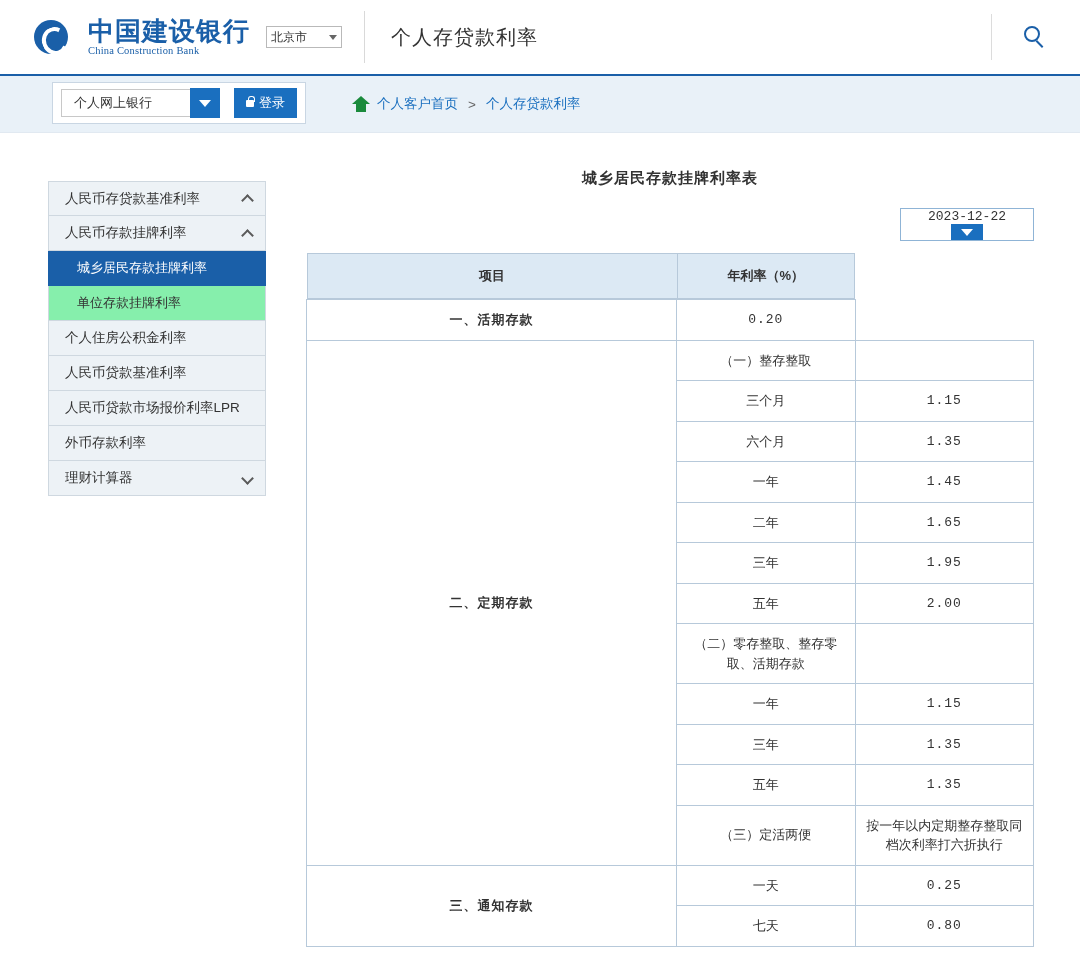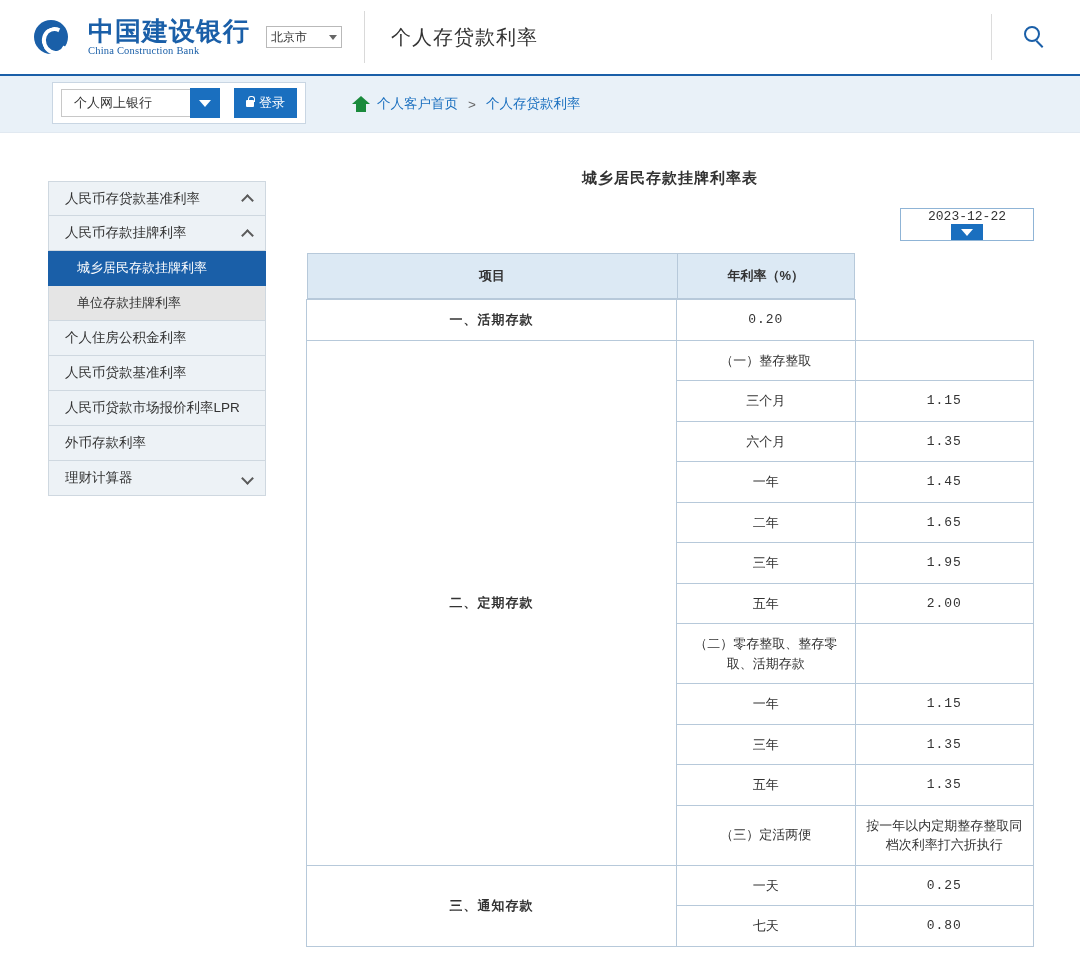--- a/index.html
+++ b/index.html
@@ -145,21 +145,21 @@
   }
   .side-item{
     height:35px;border:1px solid #cfd8e0;border-top:none;
     background:#edf2f6;display:flex;align-items:center;
     padding:0 12px 0 16px;font-size:13.5px;color:#333;
     justify-content:space-between;cursor:pointer;
     box-sizing:border-box;
   }
   .side-item:first-child{border-top:1px solid #cfd8e0;}
   .side-item.sub{
-    background:#e5e5e5;padding-left:28px;font-size:13px;
+    background:#86efac;padding-left:28px;font-size:13px;
   }
   .side-item.active{
     background:#1a5fa8;color:#fff;border-color:#1a5fa8;
   }
   .chev{
     width:11px;height:11px;position:relative;flex:0 0 auto;
   }
   .chev:before{
     content:"";position:absolute;left:1px;top:3px;
     width:7px;height:7px;border-left:2px solid #5a5a5a;

